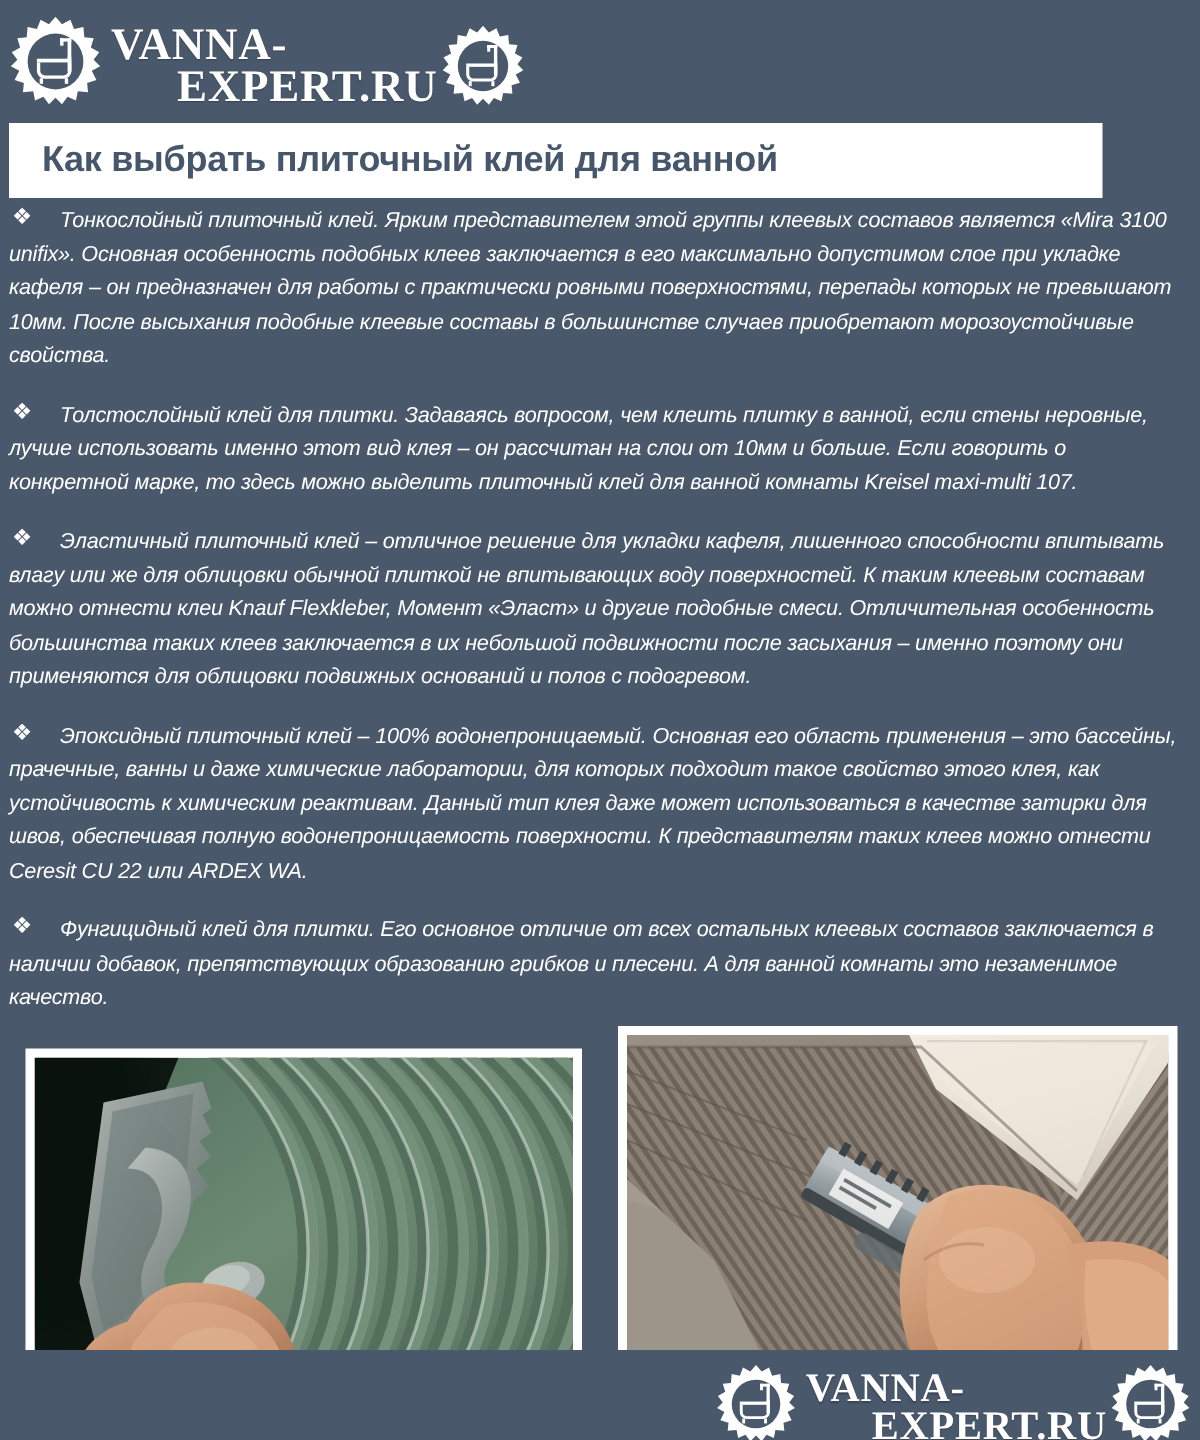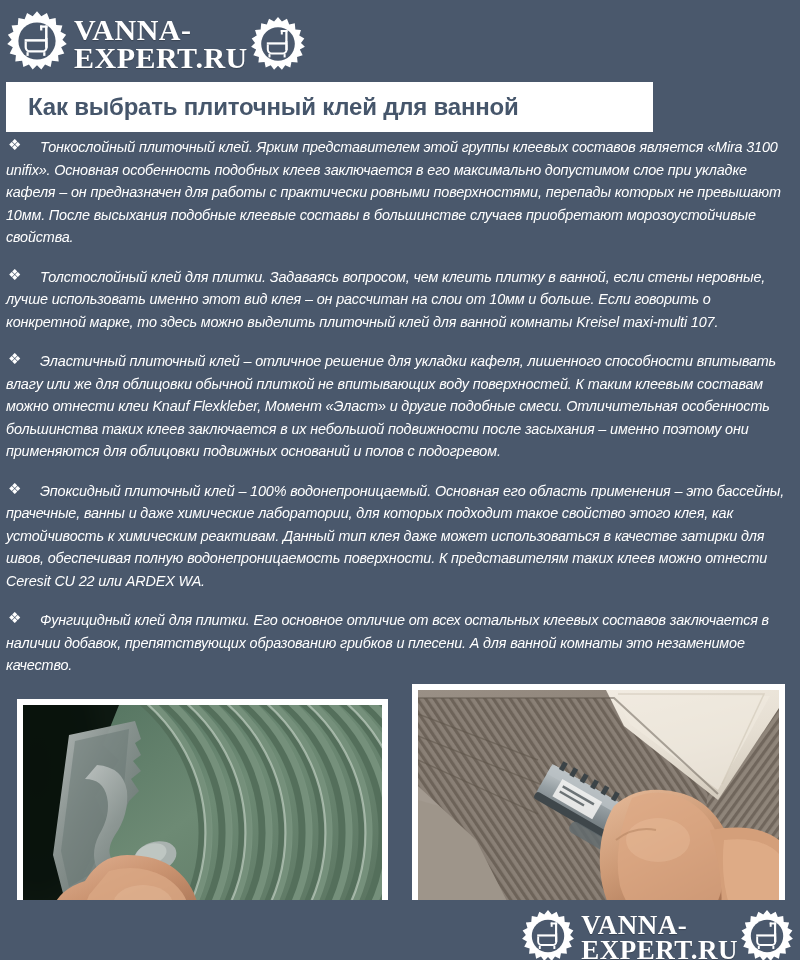--- a/index.html
+++ b/index.html
@@ -43,33 +43,33 @@
     font-family: "Liberation Serif", serif;
     color: #ffffff;
     font-weight: 700;
     line-height: 0.93;
     letter-spacing: 0.5px;
     margin: 0 2px 0 6px;
     text-shadow: 0 1px 1px rgba(0,0,0,0.25);
   }
   .wordmark .wm-line { display: block; white-space: nowrap; }
   .wordmark .wm1 { font-size: 30px; }
-  .wordmark .wm2 { font-size: 30px; }
+  .wordmark .wm2 { font-size: 30px; margin-left: 44px; }
 
   
   .title-wrap {
     position: relative;
     height: 54px;
     background: #4a586c;
   }
   .title-band {
     position: absolute;
     left: 6px;
     top: 4px;
-    width: 647px;
+    width: 729px;
     height: 50px;
     background: #ffffff;
     display: flex;
     align-items: center;
   }
   .page-title {
     font-family: "Liberation Sans", sans-serif;
     font-weight: 700;
     font-size: 24px;
     color: #46566b;

